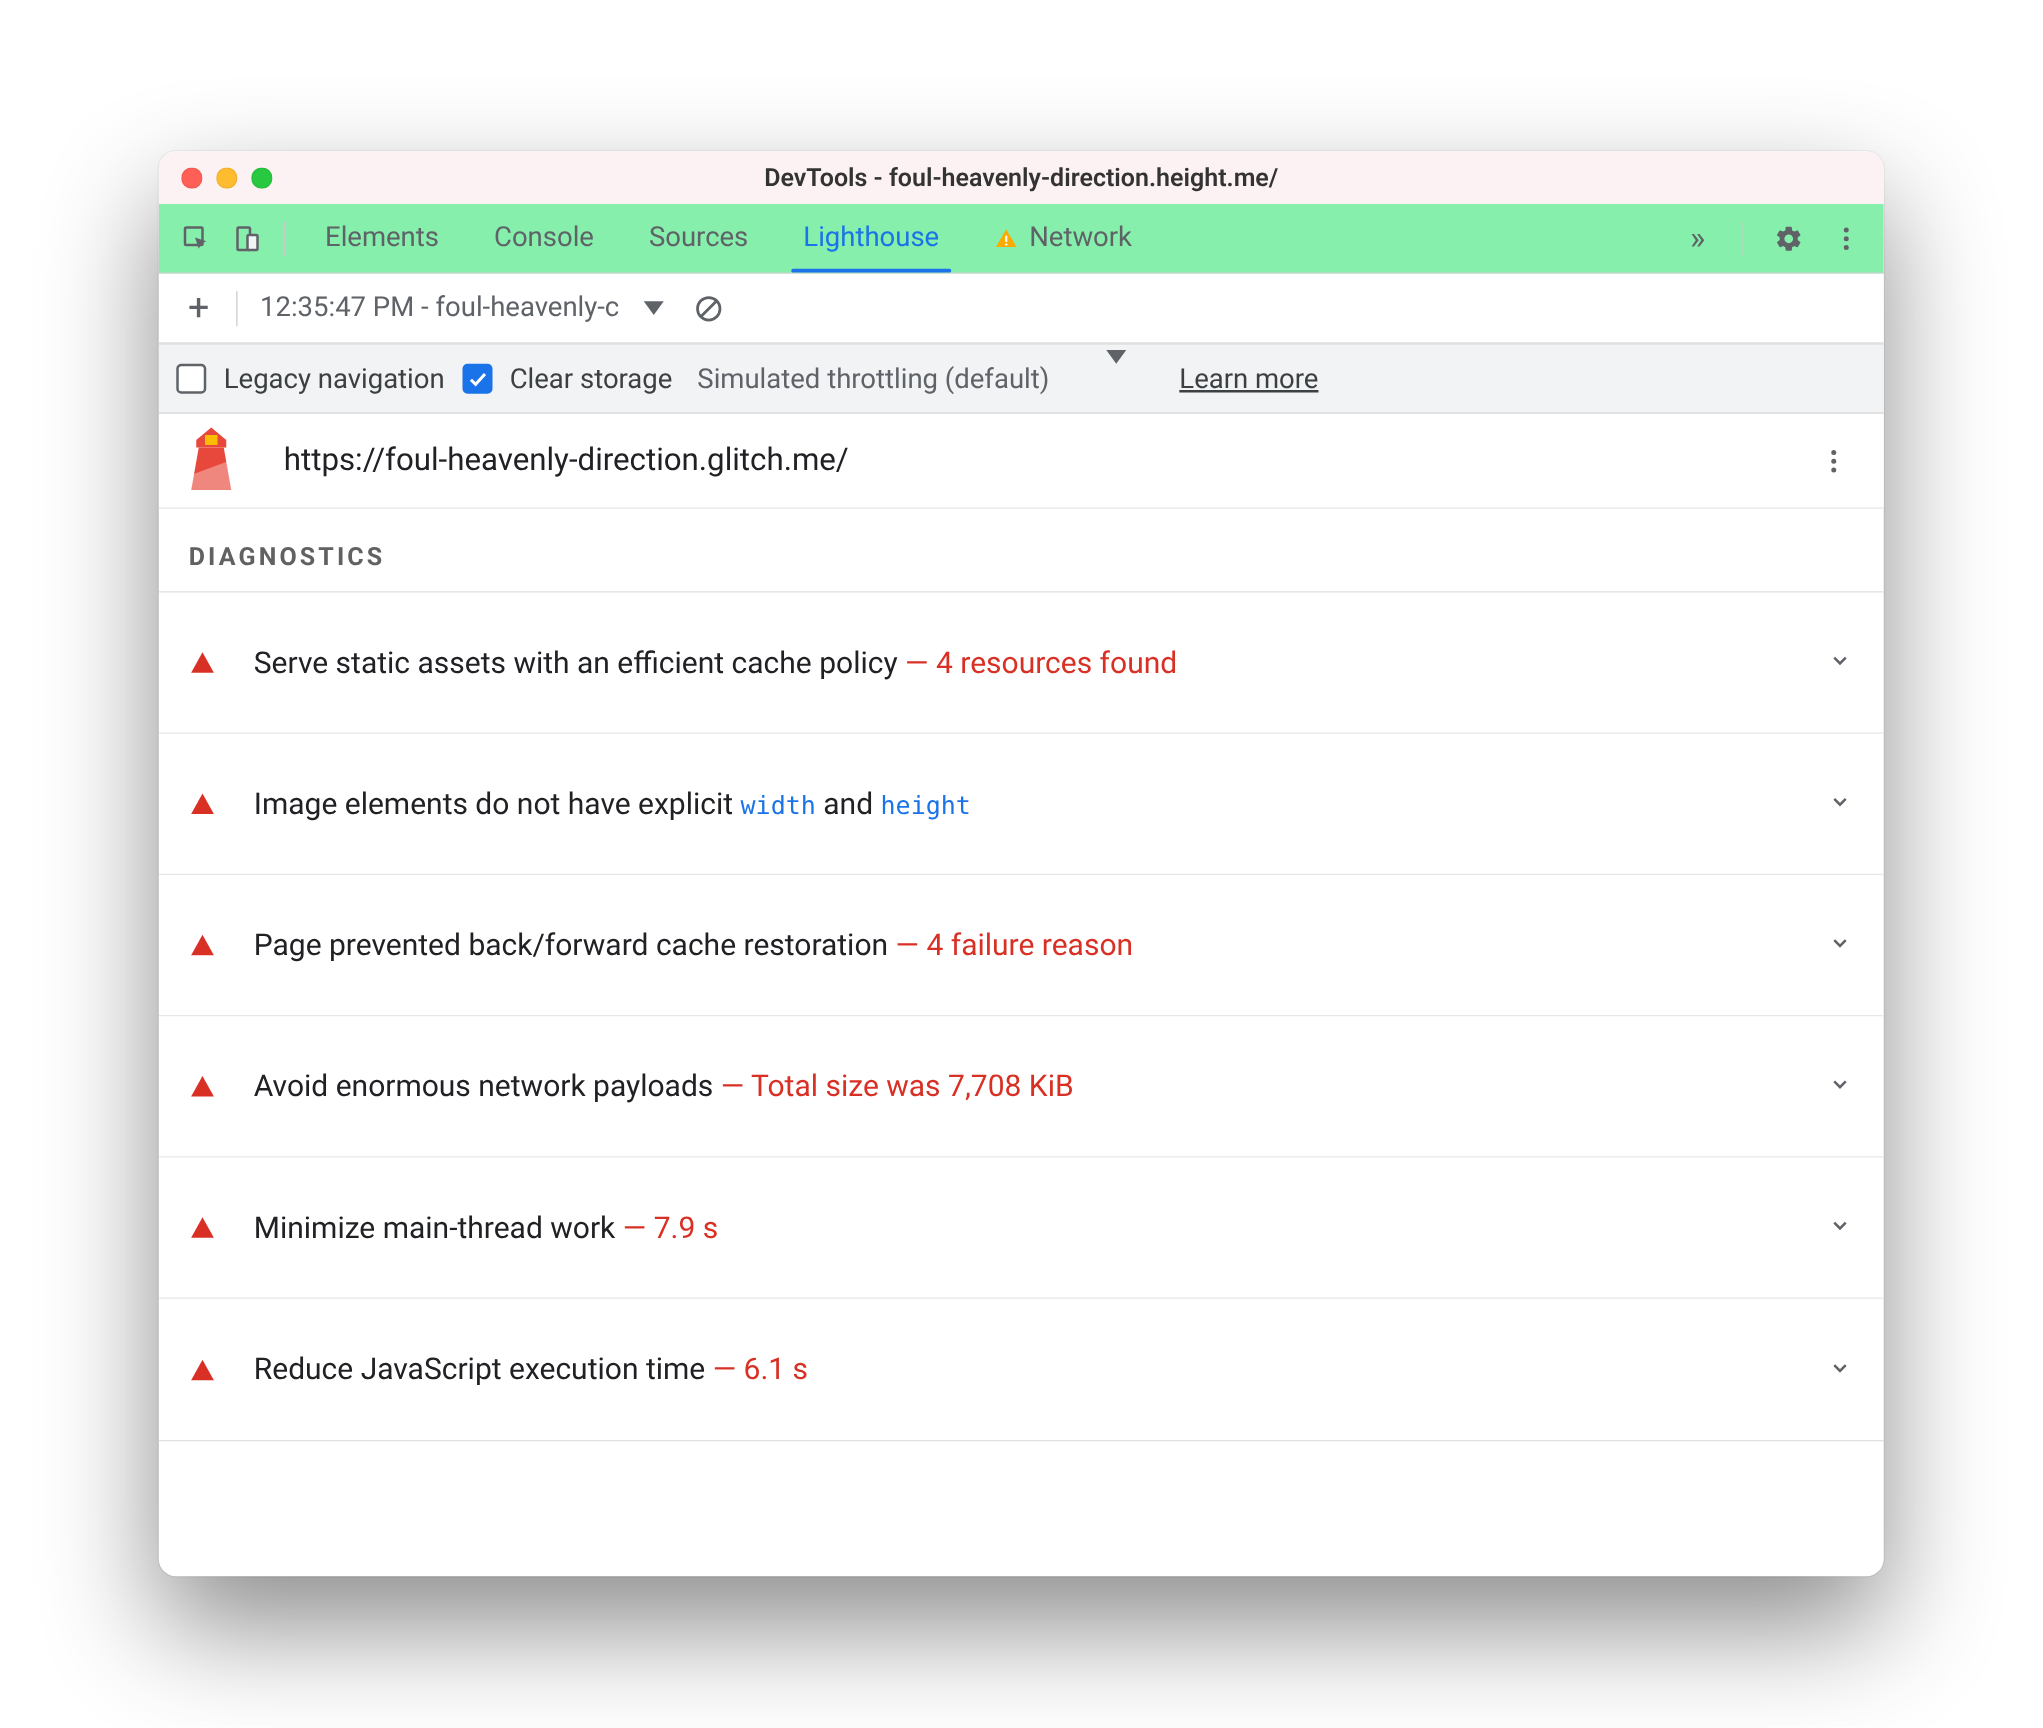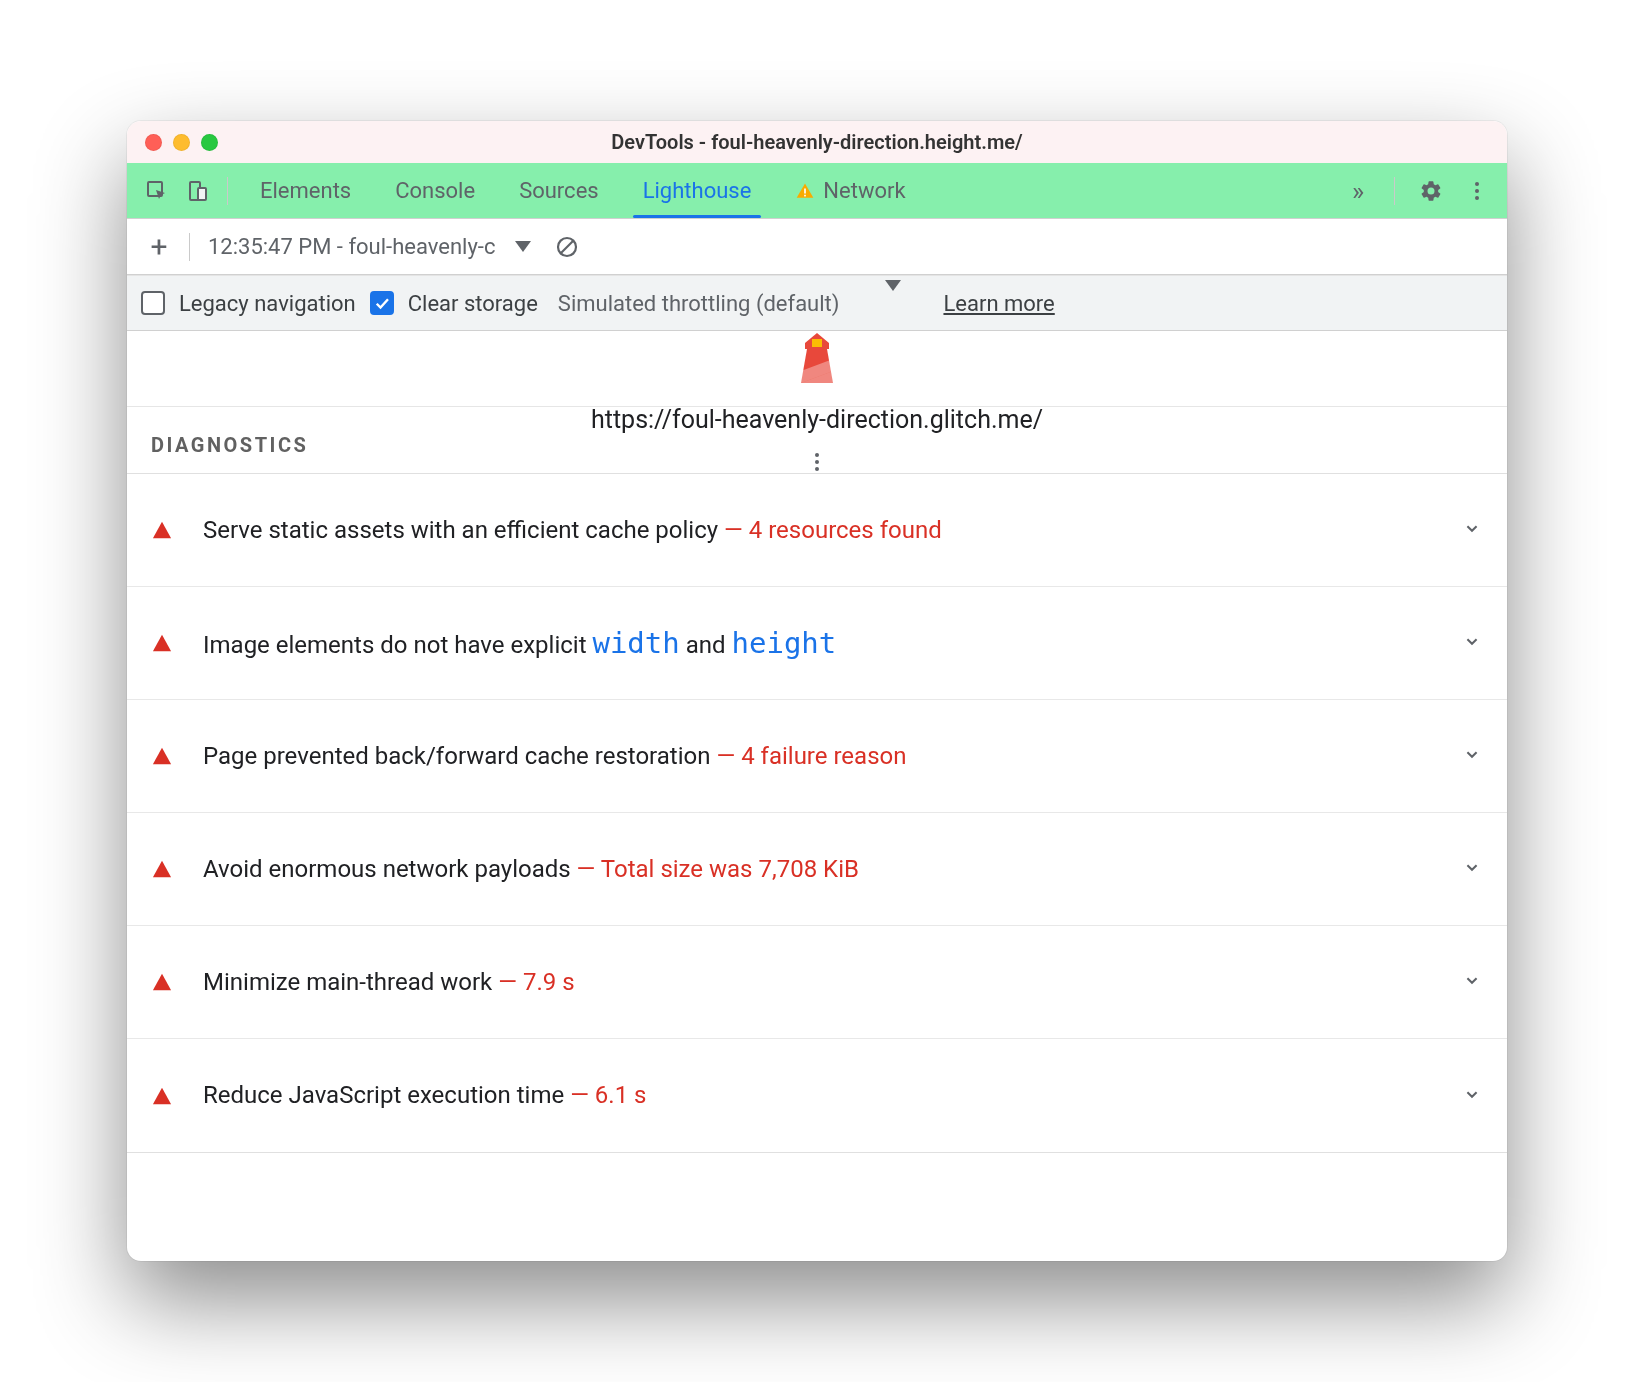--- a/index.html
+++ b/index.html
@@ -92,40 +92,40 @@
     width:24px; height:24px; border:2px solid #5f6368; border-radius:4px;
     display:inline-flex; align-items:center; justify-content:center;
     background:#fff; cursor:pointer;
   }
   .chk.checked { background:#1a73e8; border-color:#1a73e8; }
   .chk.checked svg { width:18px; height:18px; color:#fff; }
   .link { color:#3c4043; text-decoration:underline; cursor:pointer; }
   
   .url-row {
     height:76px; background:#fff; border-bottom:1px solid #e6e6e6;
-    display:flex; align-items:center; padding:0 20px; gap:16px;flex-direction:column;
+    display:flex; align-items:center; padding:0 20px; gap:36px;
   }
   .lighthouse-icon svg { width:44px; height:54px; }
   .url { font-size:25px; color:#202124; flex:1; }
   
   .section-title {
     padding:26px 24px 16px;
     font-size:20px; letter-spacing:2.5px; font-weight:700; color:#616161;
   }
   
   .diag-list { border-top:1px solid #e0e0e0; border-bottom:1px solid #e0e0e0; }
   .diag-item {
     display:flex; align-items:center; padding:0 24px;
     height:113px; border-bottom:1px solid #e8e8e8; cursor:pointer;
   }
   .diag-item:last-child { border-bottom:none; }
   .mark { width:40px; display:flex; align-items:center; justify-content:flex-start; }
   .mark svg { width:22px; height:20px; }
   .diag-text { font-size:24px; color:#202124; flex:1; line-height:1.45; padding-left:12px; }
-  .diag-text code { font-family: ui-monospace, Menlo, monospace; color:#1a73e8; font-size:29px; }
+  .diag-text code { font-family: ui-monospace, Menlo, monospace; color:#1a73e8; font-size:20px; }
   .dash { color:#d93025; }
   .detail { color:#d93025; }
   .chev { color:#5f6368; }
   .chev svg { width:22px; height:22px; }
   .plus-btn { font-size:30px; color:#5f6368; width:40px; text-align:center; cursor:pointer; }
 </style>
 </head>
 <body>
 
 <div class="window">

